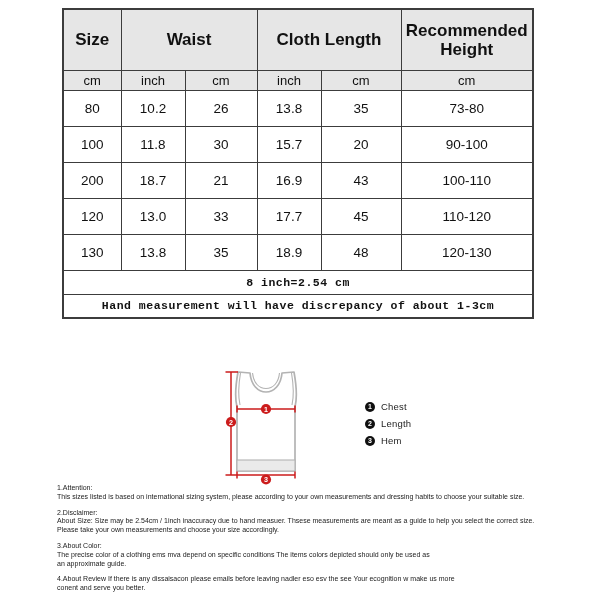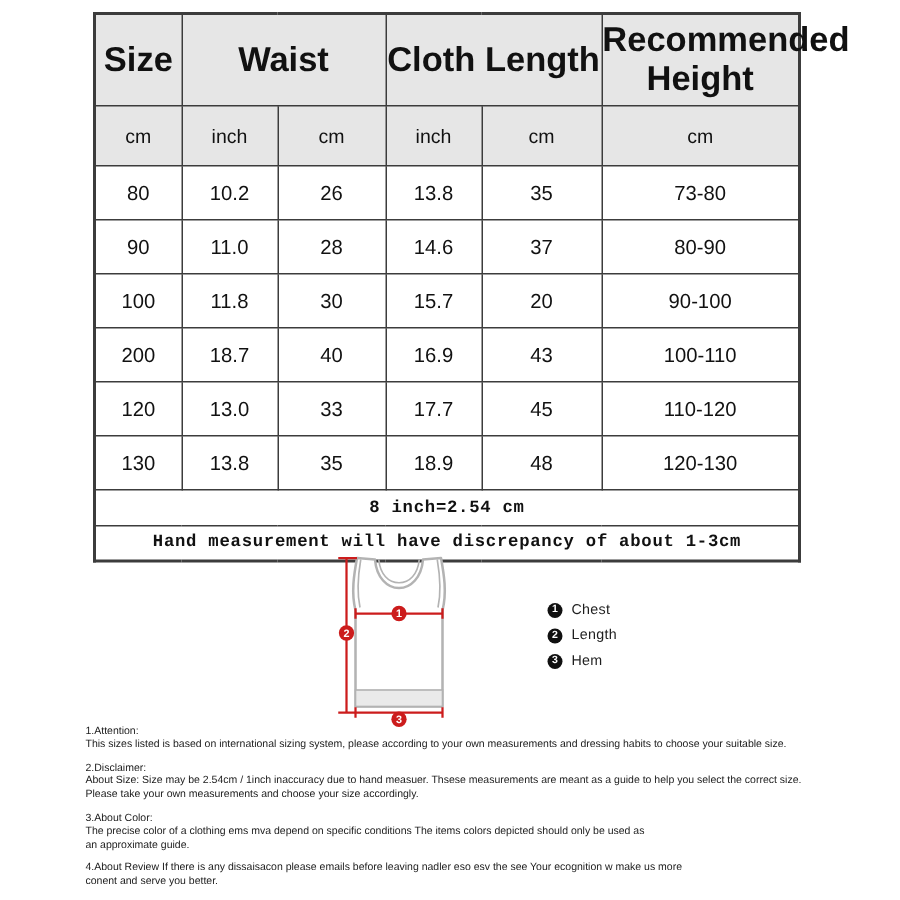--- a/index.html
+++ b/index.html
@@ -22,24 +22,24 @@
     position:absolute;left:62px;top:8px;width:470px;
     border-collapse:collapse;table-layout:fixed;
     border:2px solid var(--border);
   }
   .size-table th,.size-table td{
     border:1px solid var(--border);
     text-align:center;vertical-align:middle;padding:0;color:#111;
   }
   tr.head th{
     height:61px;background:var(--header-bg);
-    font-size:23px;font-weight:700;line-height:1.12;margin-top:40px;
+    font-size:17px;font-weight:700;line-height:1.12;margin-top:40px;
   }
   tr.units th{
-    height:40px;background:var(--header-bg);
+    height:20px;background:var(--header-bg);
     font-size:13px;font-weight:400;
   }
   tr.data td{height:36px;font-size:13.5px;font-weight:400;}
   tr.foot td{
     height:24px;background:#fff;
     font-family:"Liberation Mono","DejaVu Sans Mono",monospace;
     font-weight:700;font-size:11.5px;letter-spacing:0.5px;
   }
 
   
@@ -98,39 +98,31 @@
 
       <tr class="data">
         <td>80</td>
         <td>10.2</td>
         <td>26</td>
         <td>13.8</td>
         <td>35</td>
         <td>73-80</td>
       </tr>
       <tr class="data">
-        <td>90</td>
-        <td>11.0</td>
-        <td>28</td>
-        <td>14.6</td>
-        <td>37</td>
-        <td>80-90</td>
-      </tr>
-      <tr class="data">
         <td>100</td>
         <td>11.8</td>
         <td>30</td>
         <td>15.7</td>
         <td>20</td>
         <td>90-100</td>
       </tr>
       <tr class="data">
         <td>200</td>
         <td>18.7</td>
-        <td>40</td>
+        <td>21</td>
         <td>16.9</td>
         <td>43</td>
         <td>100-110</td>
       </tr>
       <tr class="data">
         <td>120</td>
         <td>13.0</td>
         <td>33</td>
         <td>17.7</td>
         <td>45</td>

